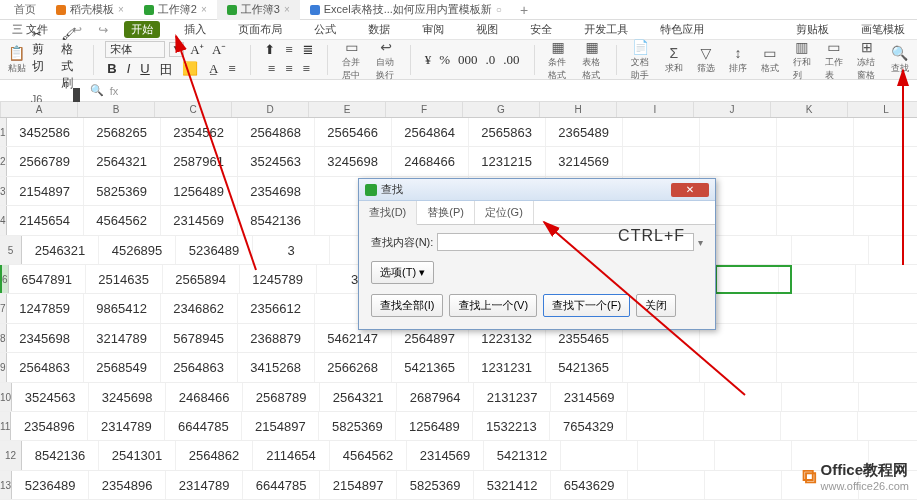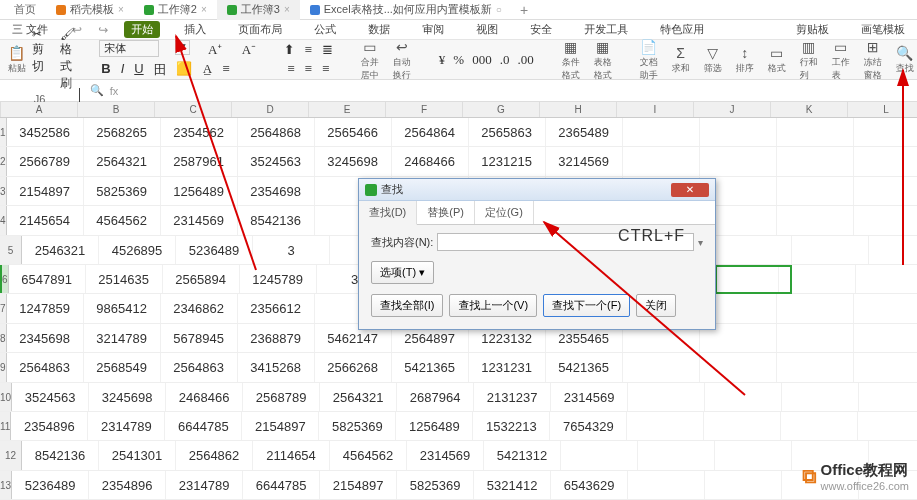--- a/index.html
+++ b/index.html
@@ -19,21 +19,21 @@
 
 .toolbar { display: flex; background: #f7f7f7; border-bottom: 1px solid #ddd; height: 40px; align-items: center; padding: 2px 6px; gap: 10px; }
 .tool-group { display: flex; gap: 4px; align-items: center; }
 .vsep { width: 1px; height: 30px; background: #ddd; margin: 0 2px; }
 .tool-btn { font-size: 11px; color: #666; cursor: pointer; padding: 2px; display: flex; flex-direction: column; align-items: center; }
 .tool-btn .ico { width: 18px; height: 18px; display: flex; align-items: center; justify-content: center; font-size: 14px; color: #555; }
 .tool-btn .lbl { font-size: 9px; }
 .fmt-btn { font-family: serif; font-size: 13px; cursor: pointer; padding: 0 2px; }
 
 .formula-row { display: flex; background: #fff; border-bottom: 1px solid #ddd; height: 22px; align-items: center; font-size: 11px; }
-.cell-ref { width: 80px; padding: 0 8px; border-right: 1px solid #404040; height: 100%; display: flex; align-items: center; justify-content: center; color: #666; margin-top: 16px; }
+.cell-ref { width: 80px; padding: 0 8px; border-right: 7px solid #404040; height: 100%; display: flex; align-items: center; justify-content: center; color: #666; margin-top: 16px; }
 .fx-area { display: flex; align-items: center; padding: 0 10px; gap: 6px; }
 .fx-ico { color: #999; cursor: pointer; }
 
 .sheet { position: relative; background: #fff; }
 .col-headers { display: flex; background: #f0f0f0; border-bottom: 1px solid #ccc; height: 16px; }
 .corner { width: 22px; border-right: 1px solid #ddd; background: #eee; }
 .col-h { flex: 0 0 77px; text-align: center; font-size: 10px; color: #666; border-right: 1px solid #ddd; line-height: 16px; cursor: pointer; }
 .rows { }
 .row { display: flex; height: 29.4px; border-bottom: 1px solid #eee; }
 .row-h { width: 22px; background: #f0f0f0; border-right: 1px solid #ccc; text-align: center; font-size: 10px; color: #666; line-height: 29.4px; cursor: pointer; }
@@ -115,21 +115,21 @@
         <span class="ico">📋</span>
         <span class="lbl">粘贴</span>
       </div>
     <div style="display:flex;flex-direction:row;gap:16px">
       <span class="lbl">✂ <span>剪切</span></span>
       <span class="lbl">🖌 <span>格式刷</span></span>
     </div>
   </div>
   <div class="vsep"></div>
   <div class="tool-group" style="flex-direction:column;align-items:flex-start;gap:3px">
-    <div style="display:flex;gap:16px;align-items:flex-start">
+    <div style="display:flex;gap:4px;align-items:center">
       <span style="border:1px solid #ccc;padding:0 4px;font-size:11px;min-width:60px">宋体</span>
       <span style="border:1px solid #ccc;padding:0 2px;font-size:11px">⯆</span>
       <span class="fmt-btn">A⁺</span>
       <span class="fmt-btn">A⁻</span>
     </div>
     <div style="display:flex;gap:6px">
       <span class="fmt-btn"><b>B</b></span>
       <span class="fmt-btn"><i>I</i></span>
       <span class="fmt-btn"><u>U</u></span>
       <span class="fmt-btn">田</span>

